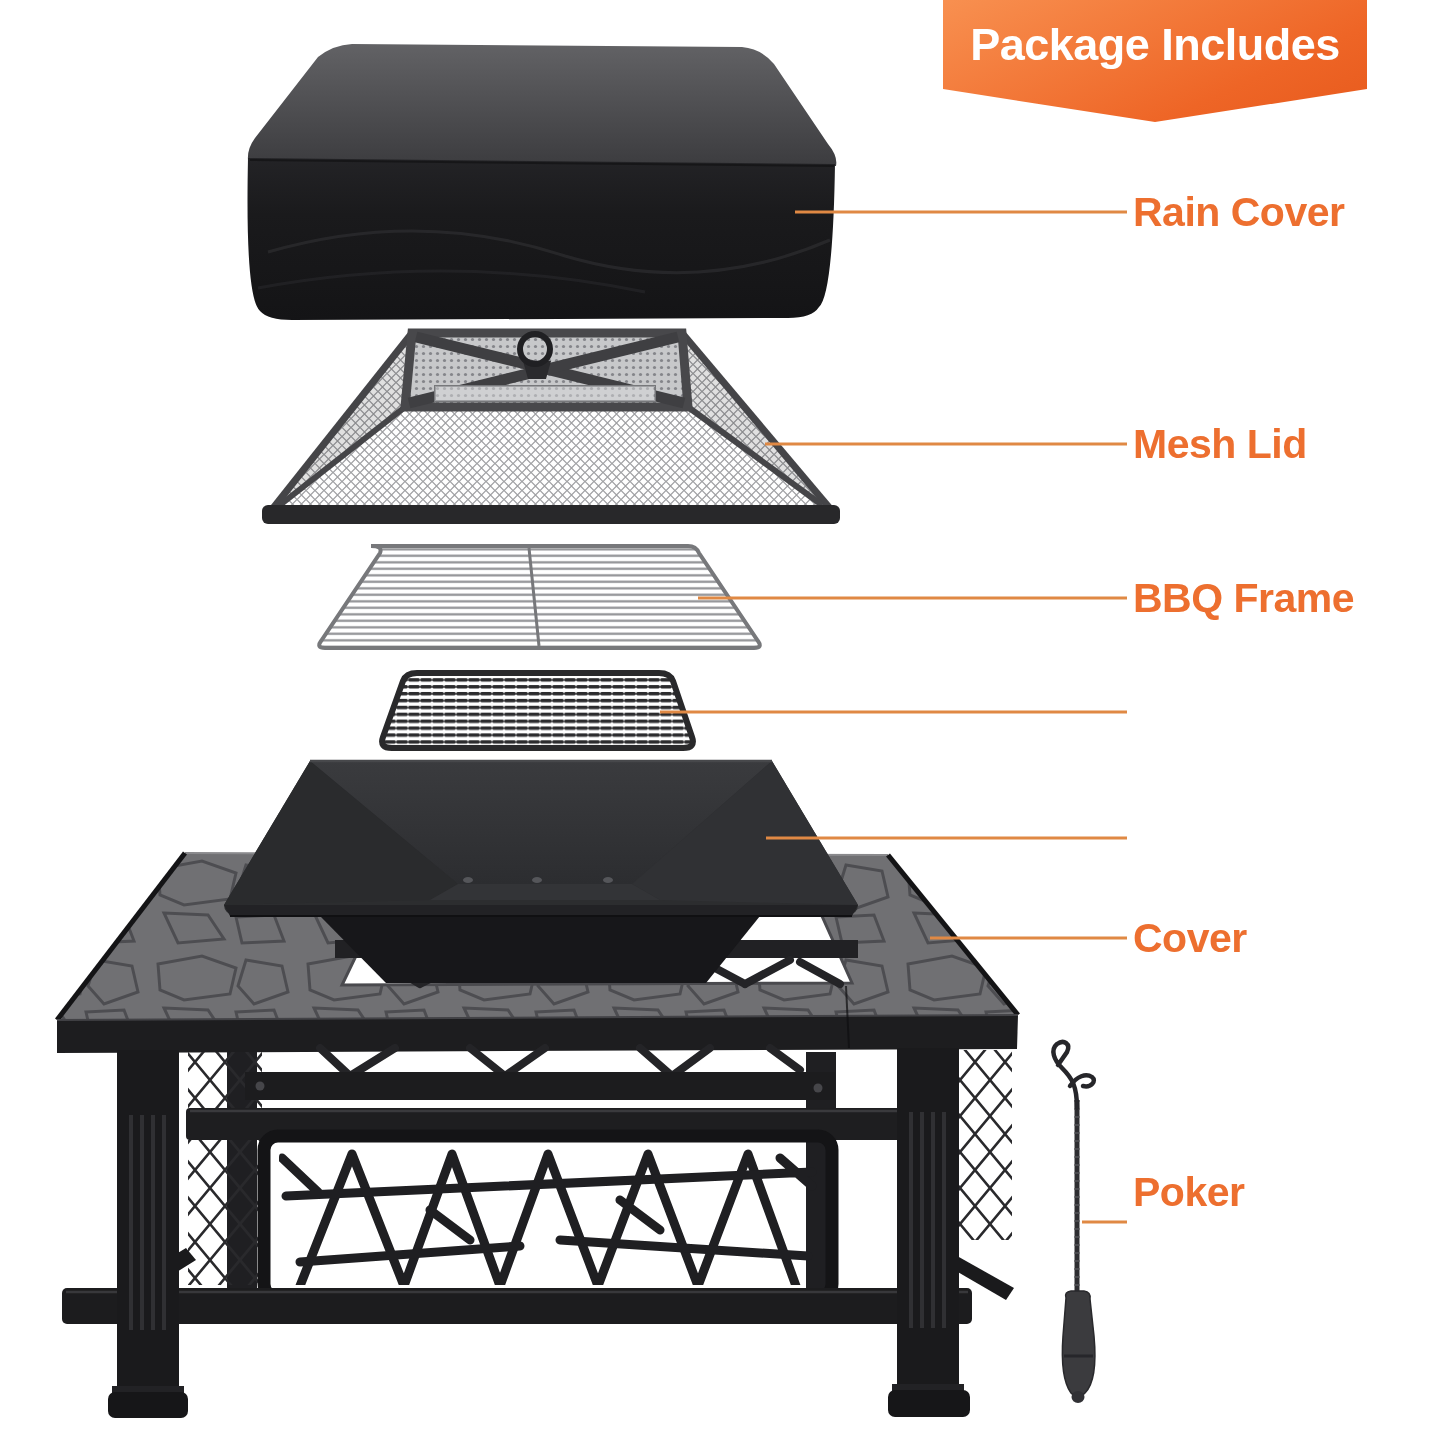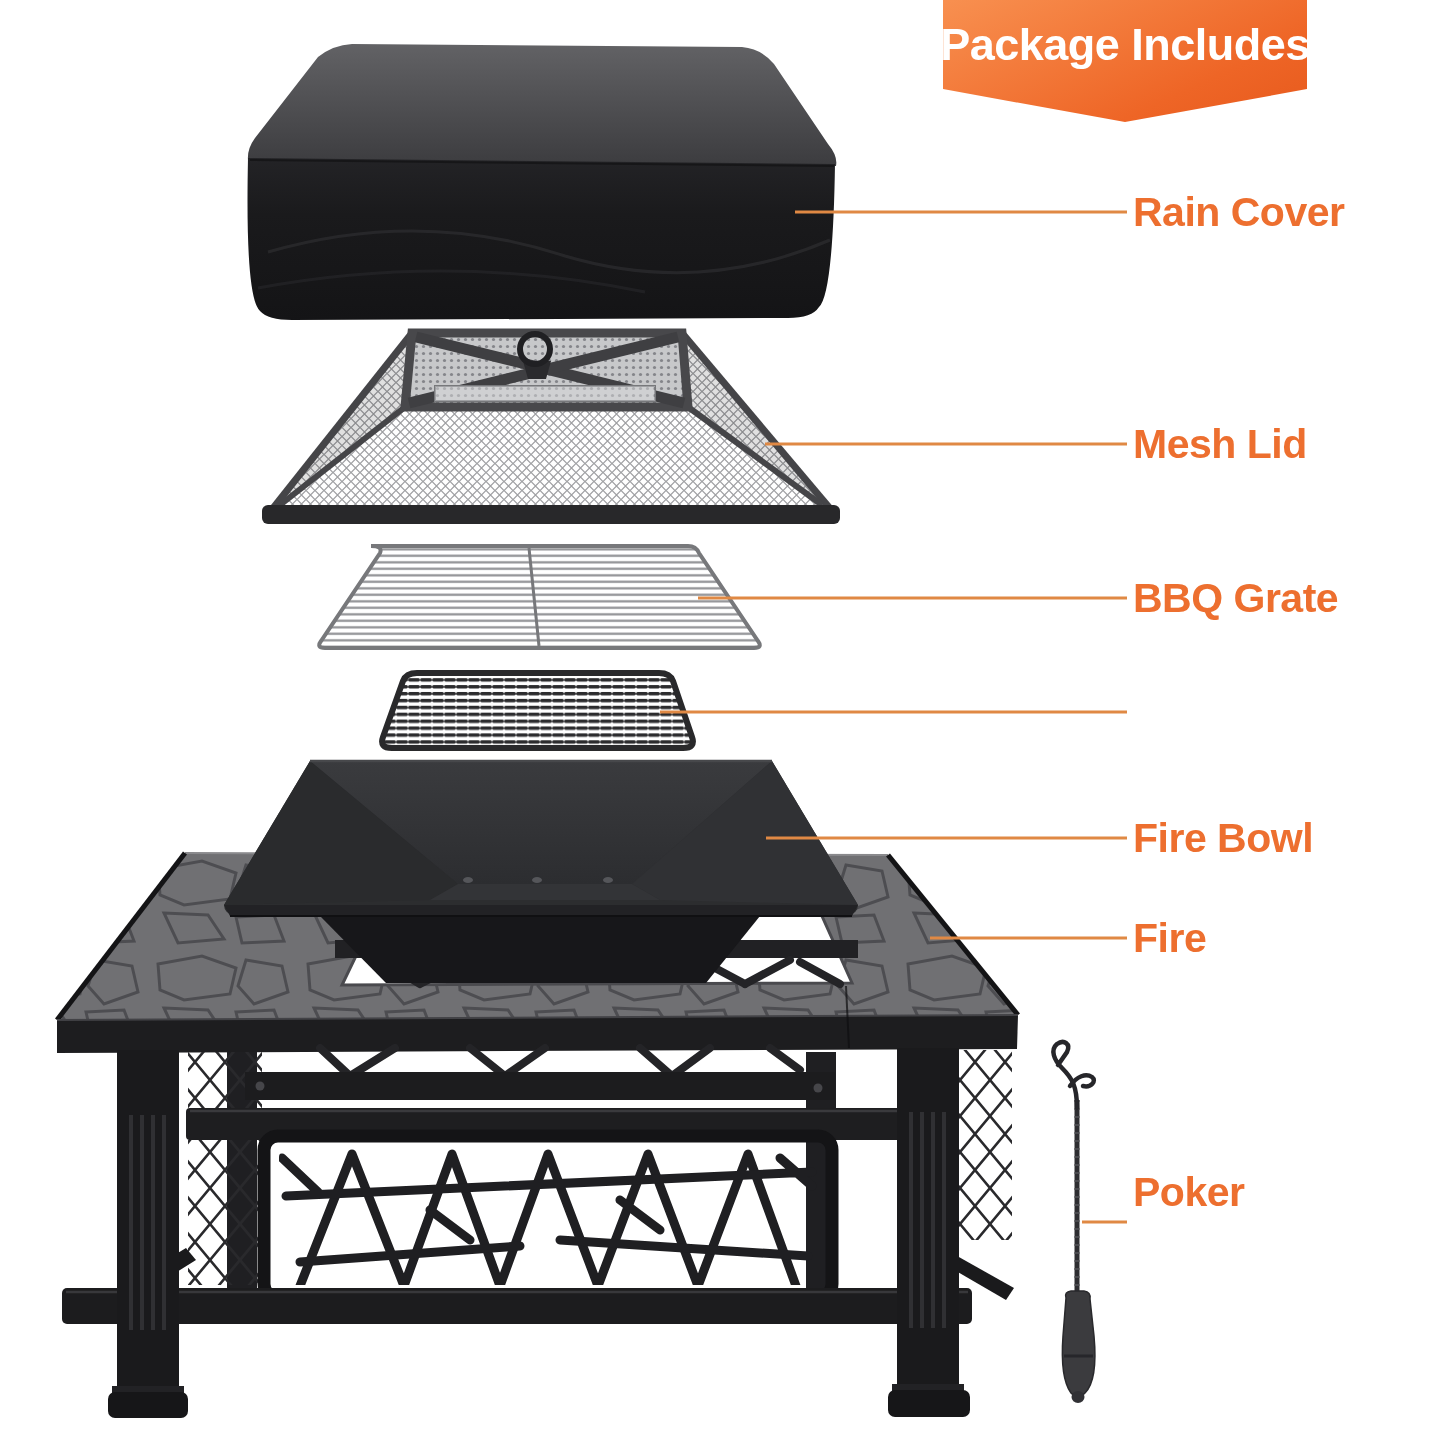--- a/index.html
+++ b/index.html
@@ -1,20 +1,20 @@
 <!DOCTYPE html>
 <html><head>
 <meta charset="utf-8">
 <style>
   html,body{margin:0;padding:0;background:#ffffff;}
   body{font-family:"Liberation Sans", sans-serif;}
   #stage{position:relative;width:1445px;height:1445px;background:#ffffff;overflow:hidden;}
   #art{position:absolute;left:0;top:0;width:1445px;height:1445px;}
   .banner{
-    position:absolute;left:943px;top:0;width:364px;height:122px;
+    position:absolute;left:943px;top:0;width:424px;height:122px;
     background:linear-gradient(155deg,#F89050 0%,#EE6526 70%,#E75A1D 100%);
     clip-path:polygon(0 0,100% 0,100% 73%,50% 100%,0 73%);
   }
   .banner-text{
     position:absolute;left:0;top:0;width:100%;height:90px;
     display:flex;align-items:center;justify-content:center;
     color:#ffffff;font-size:45px;font-weight:bold;letter-spacing:-0.5px;white-space:nowrap;
   }
   .callout-label{
     position:absolute;left:1133px;height:56px;line-height:56px;
@@ -209,18 +209,17 @@
       <line x1="1082" y1="1222" x2="1127" y2="1222"></line>
     </g>
   </svg>
 
   <div class="banner">
     <div class="banner-text">Package Includes</div>
   </div>
 
   <div class="callout-label" style="top:184px;">Rain Cover</div>
   <div class="callout-label" style="top:416px;">Mesh Lid</div>
-  <div class="callout-label" style="top:570px;">BBQ Grate</div>
-  <div class="callout-label" style="top:810px;">Fire Bowl</div>
-  <div class="callout-label" style="top:910px;">Fire</div>
+  <div class="callout-label" style="top:570px;">BBQ Frame</div>
+  <div class="callout-label" style="top:910px;">Cover</div>
   <div class="callout-label" style="top:1164px;">Poker</div>
 
 </div>
 
 </body></html>

